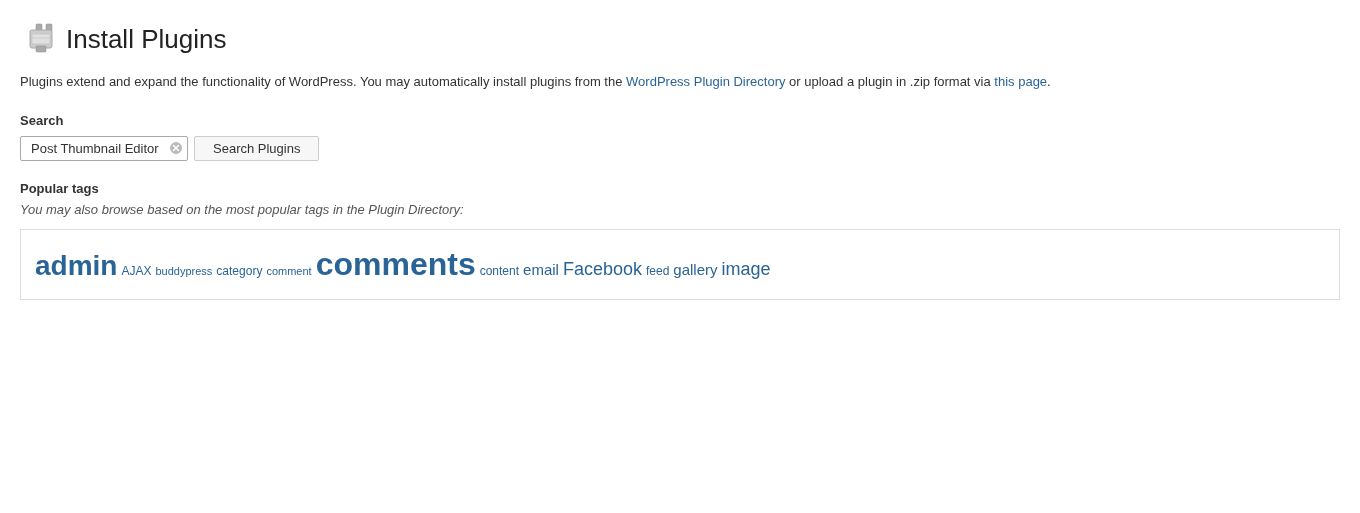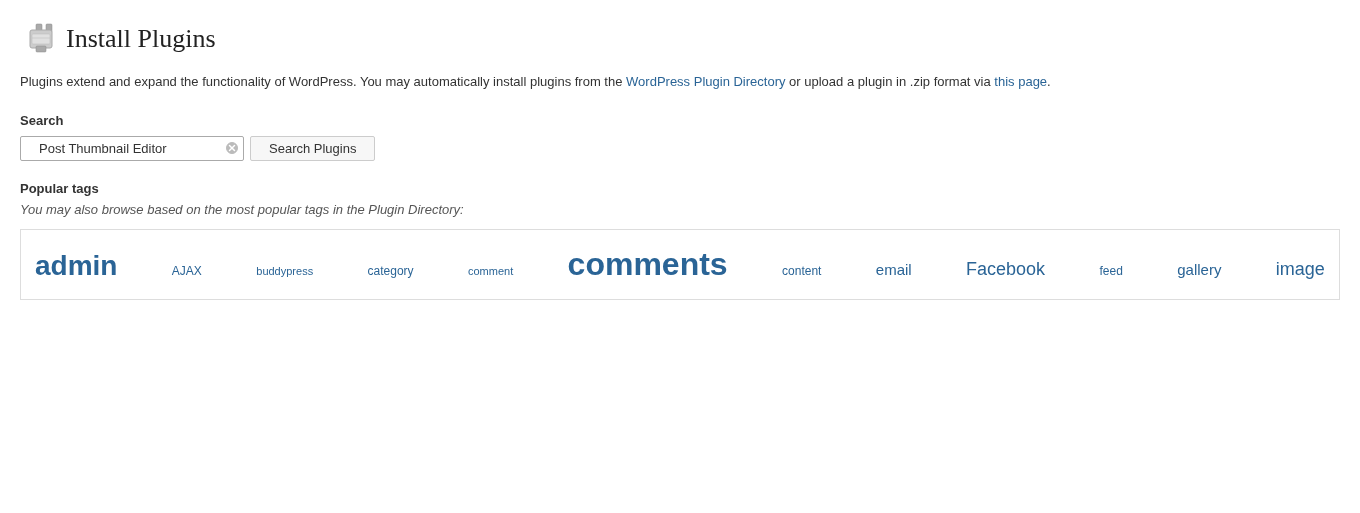--- a/index.html
+++ b/index.html
@@ -32,21 +32,21 @@
       width: 38px;
       height: 38px;
       margin-right: 8px;
       flex-shrink: 0;
     }
 
     .page-title {
       font-size: 26px;
       font-weight: 400;
       color: #222;
-      font-family: Liberation Serif, serif;
+      font-family: Liberation Sans, sans-serif;
     }
 
     .nav-links {
       margin-bottom: 16px;
       font-size: 13px;
     }
 
     .nav-links a {
       color: #2a6496;
       text-decoration: none;
@@ -91,23 +91,23 @@
 
     .search-input-wrapper {
       position: relative;
       display: inline-flex;
       align-items: center;
     }
 
     .search-input {
       border: 1px solid #aaa;
       border-radius: 2px;
-      padding: 4px 24px 4px 18px;
-      font-size: 13px;
-      width: 224px;
+      padding: 4px 24px 4px 10px;
+      font-size: 13px;
+      width: 168px;
       color: #333;
       outline: none;
     }
 
     .clear-icon {
       position: absolute;
       right: 5px;
       width: 14px;
       height: 14px;
       cursor: pointer;
@@ -154,21 +154,20 @@
       background: #fff;
       border: 1px solid #ddd;
       border-radius: 0;
       padding: 16px 14px;
       display: flex;
       flex-wrap: wrap;
       gap: 6px 4px;
       align-items: baseline;
       overflow: hidden;
       max-height: 80px;
-      justify-content: space-between;
     }
 
     .tag {
       color: #2a6496;
       text-decoration: none;
       white-space: nowrap;
       cursor: pointer;
     }
 
     .tag.size-xl {

